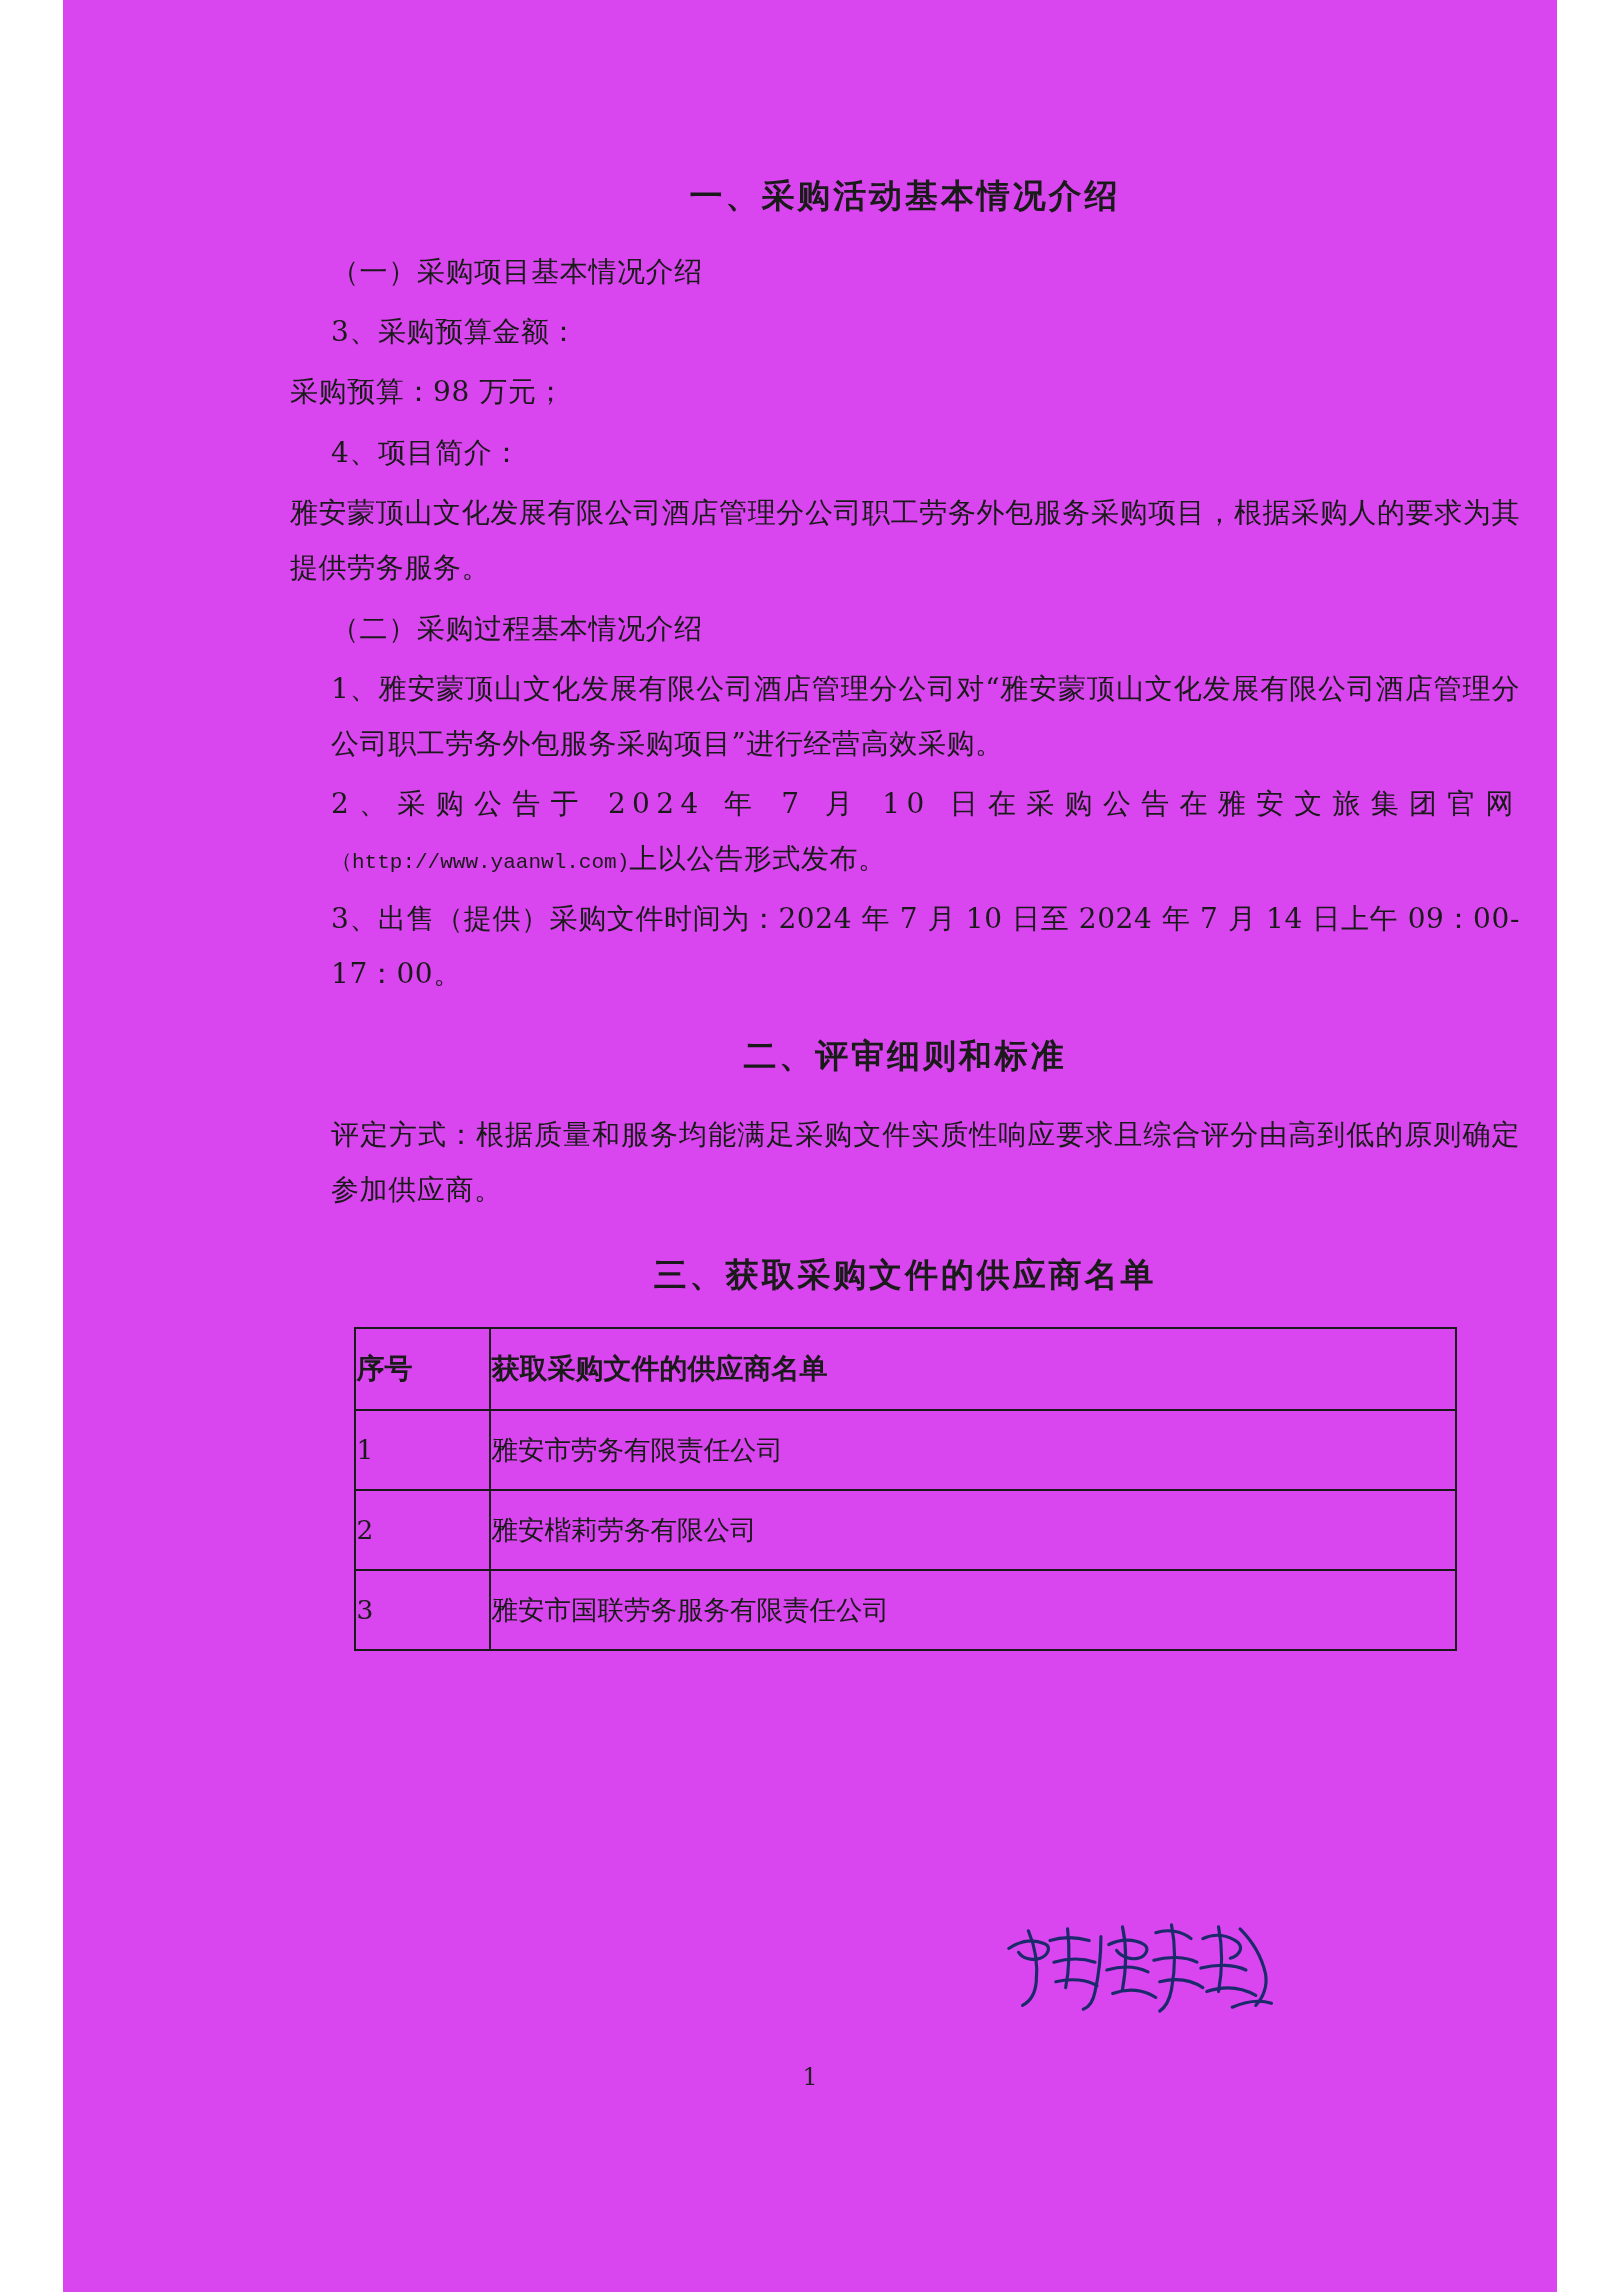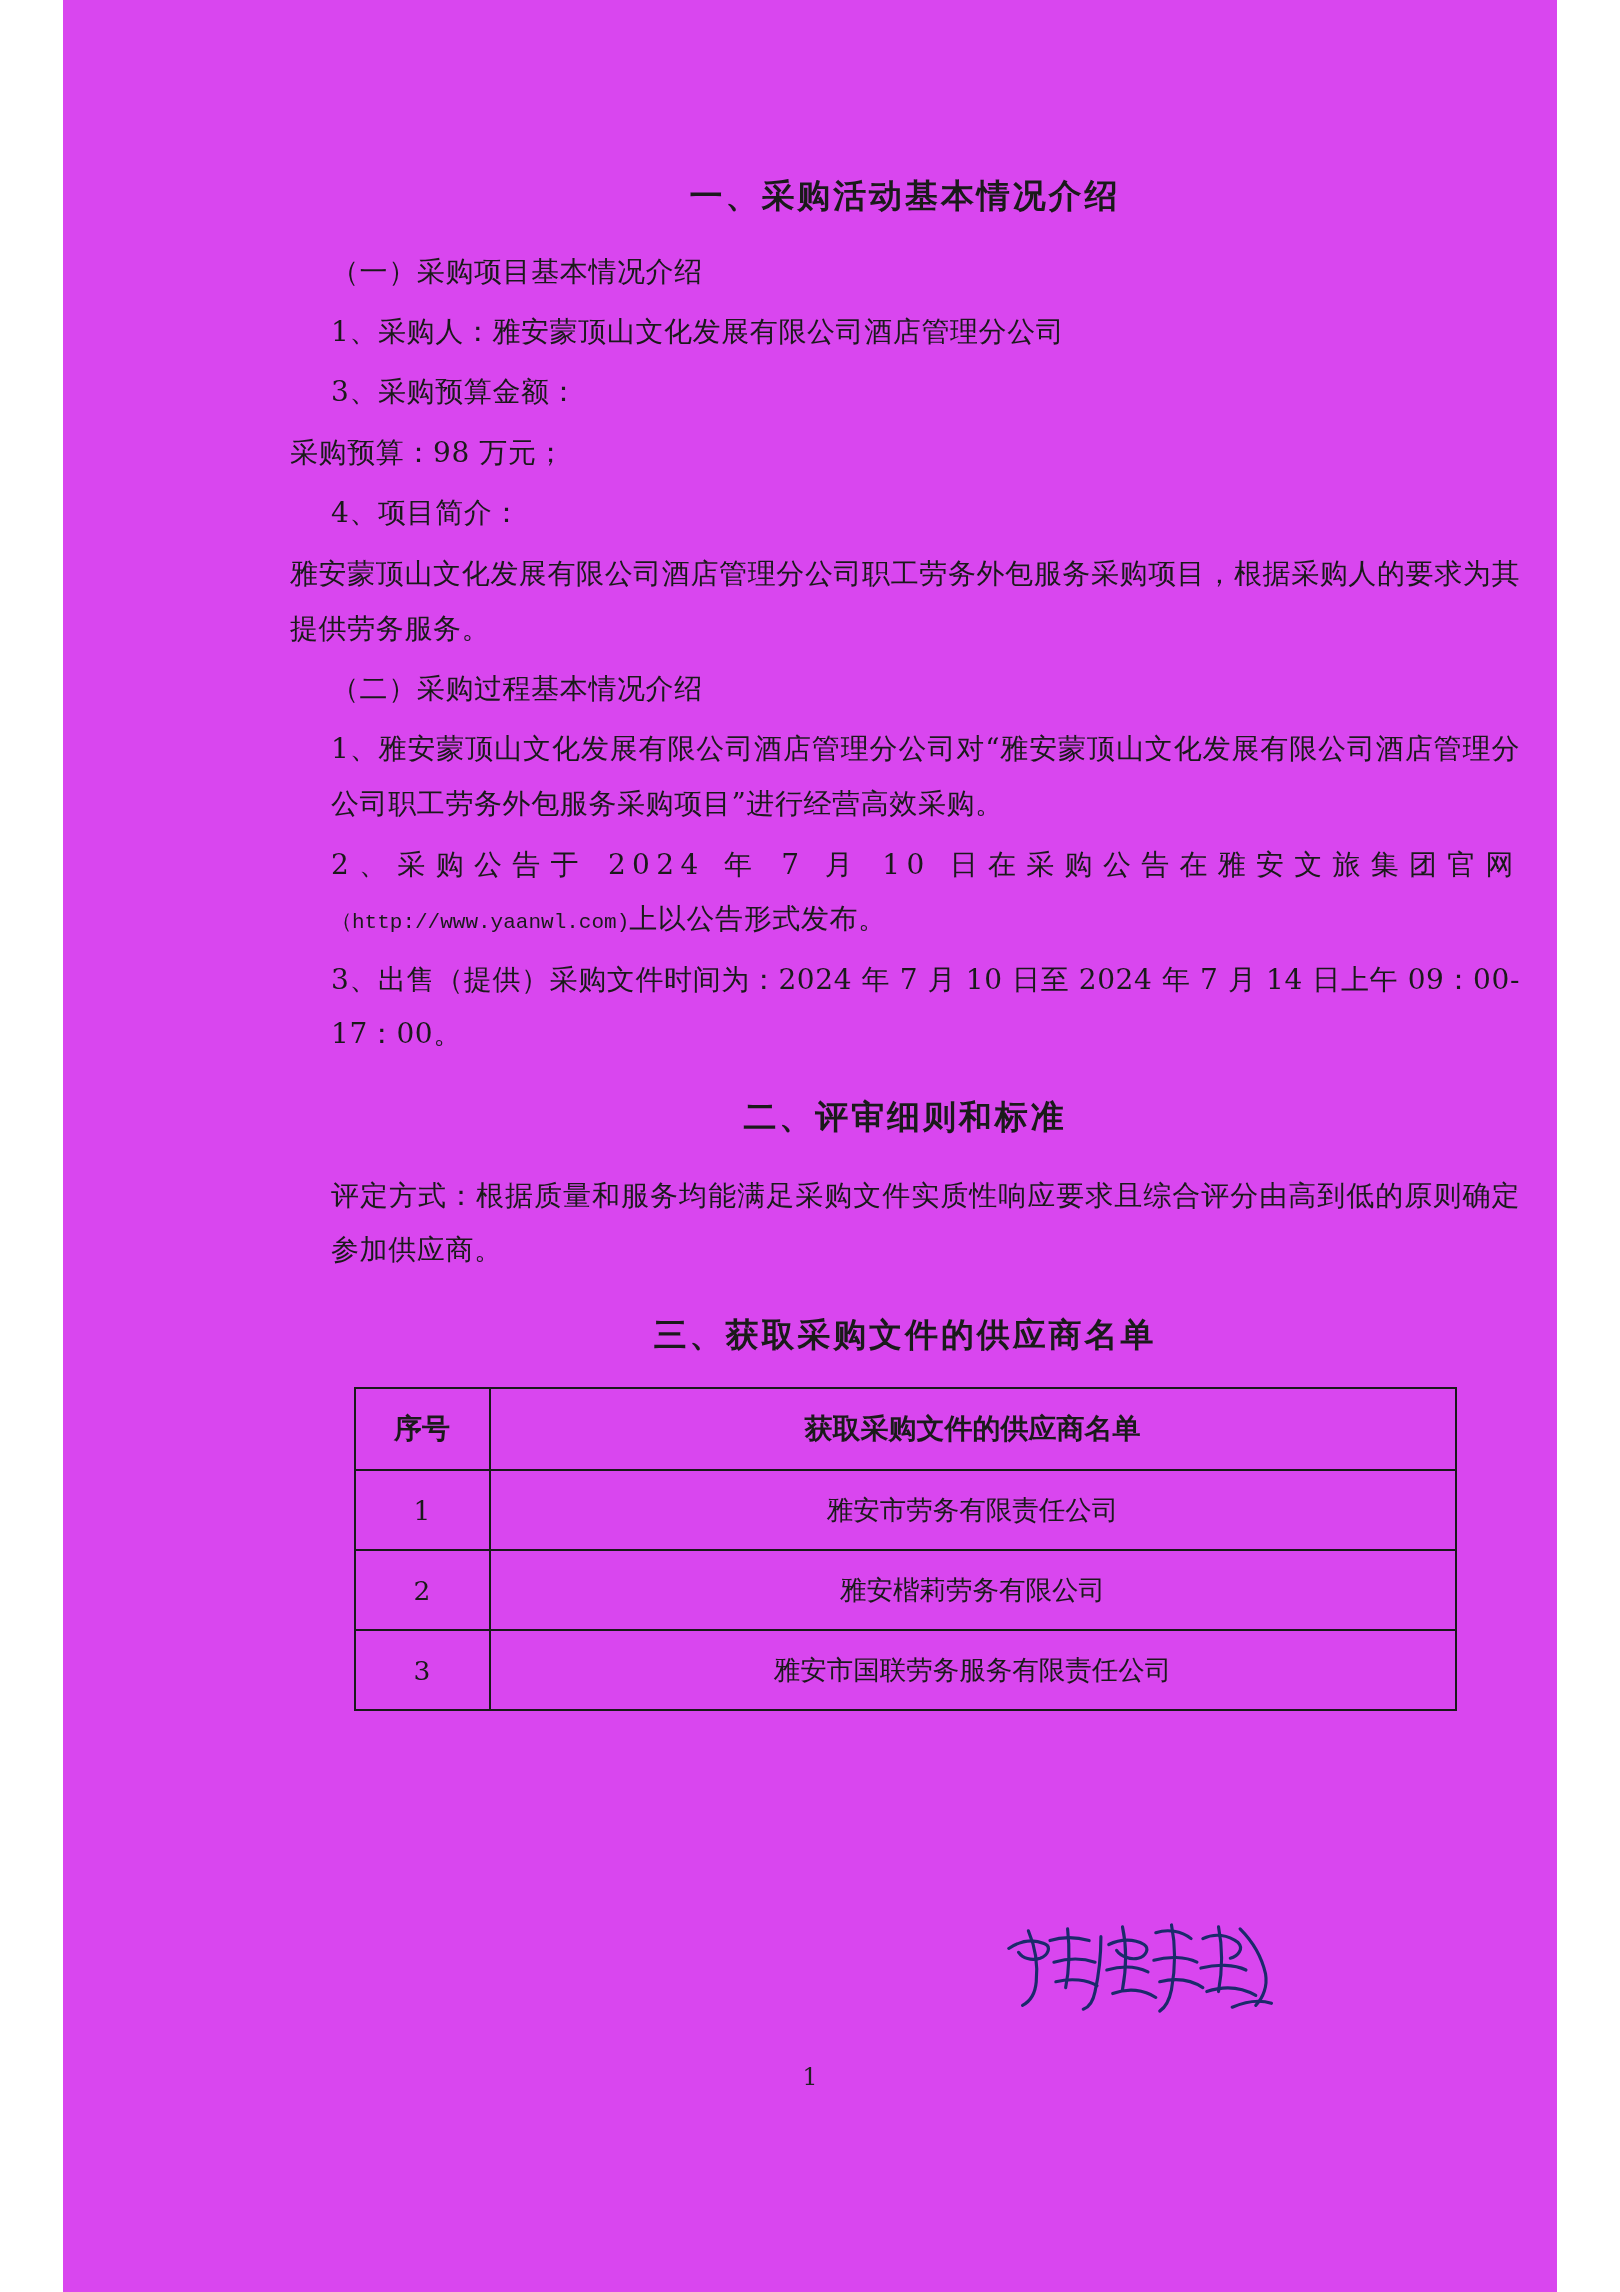--- a/index.html
+++ b/index.html
@@ -70,21 +70,21 @@
     margin-top: 43px;
   }
   table.suppliers {
     border-collapse: collapse;
     margin: 0 auto;
     width: 1103px;
     table-layout: fixed;
   }
   table.suppliers td, table.suppliers th {
     border: 2px solid #1a1a1a;
-    text-align: center;
+    text-align: left;
     font-size: 26.5px;
     font-weight: 400;
     height: 76px;
     vertical-align: middle;
     font-family: "DejaVu Serif", "Liberation Serif", serif;
   }
   table.suppliers th {
     font-size: 28px;
     font-weight: 700;
     height: 78px;
@@ -116,21 +116,20 @@
 <body>
 
 <div class="page">
 
   <div class="content">
 
     <h1 class="section-title">一、采购活动基本情况介绍</h1>
 
     <p class="para indent">（一）采购项目基本情况介绍</p>
 
-    <p class="para indent">1、采购人：雅安蒙顶山文化发展有限公司酒店管理分公司</p>
 
 
     <p class="para indent">3、采购预算金额：</p>
 
     <p class="para flow">采购预算：98 万元；</p>
 
     <p class="para indent">4、项目简介：</p>
 
     <p class="para flow justify-wide">雅安蒙顶山文化发展有限公司酒店管理分公司职工劳务外包服务采购项目，根据采购人的要求为其提供劳务服务。</p>
 

